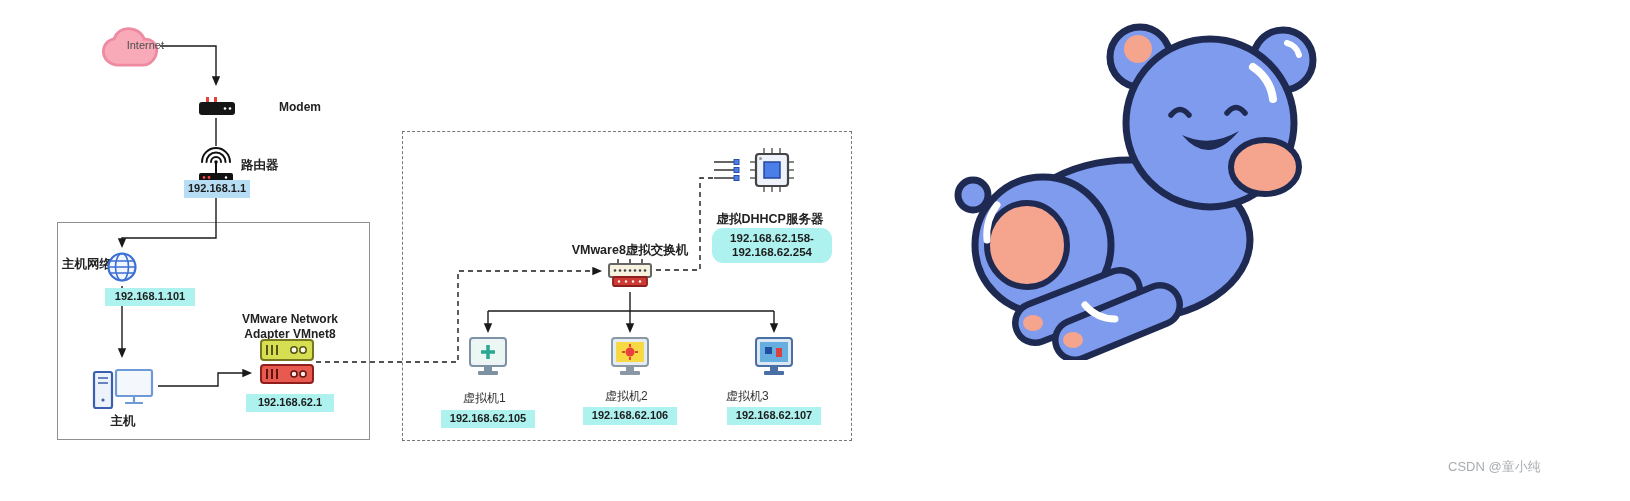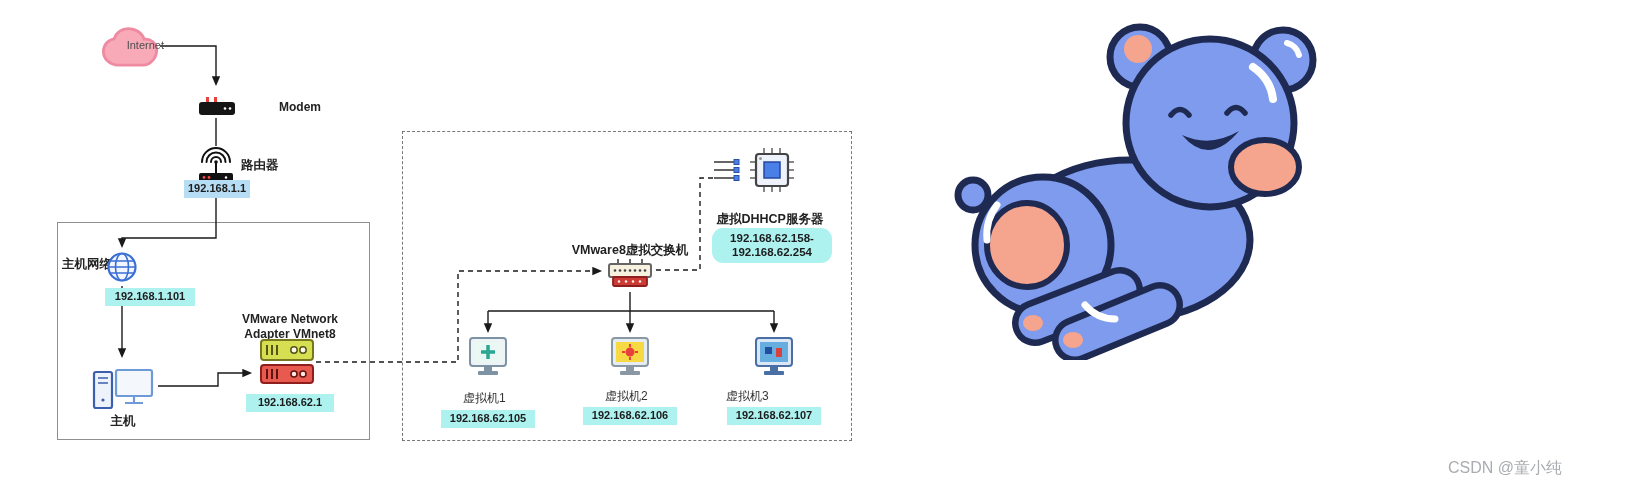--- a/index.html
+++ b/index.html
@@ -17,21 +17,21 @@
   .vm-label{position:absolute;color:#333;font-weight:400;font-size:12px;text-align:left;}
   .badge{position:absolute;background:#aef2f0;color:#1c1c1c;font-weight:700;font-size:11px;
          text-align:center;padding:2px 4px;line-height:1.25;white-space:nowrap;}
   .badge.blue{background:#b7ddf4;}
   .badge.two-line{white-space:normal;font-size:11.5px;padding:3px 2px;border-radius:11px;}
   .cloud-label{position:absolute;left:0;top:13px;width:100%;text-align:right;
                font-size:11px;color:#4d4d4d;font-weight:400;}
   .headline{position:absolute;left:876px;top:348px;font-size:73px;font-weight:900;
             color:#3e3e3e;letter-spacing:1px;white-space:nowrap;
             font-family:"Liberation Sans", sans-serif;}
-  .watermark{position:absolute;left:1448px;top:458px;font-size:16px;color:#a9acb0;}
+  .watermark{position:absolute;left:1448px;top:458px;font-size:13px;color:#a9acb0;}
 </style>
 </head>
 <body>
 
 <div class="canvas">
 
   <div class="abs" style="left:0;top:0;width:870px;height:501px;">
 
     <div class="host-box"></div>
     <div class="virtual-box"></div>

